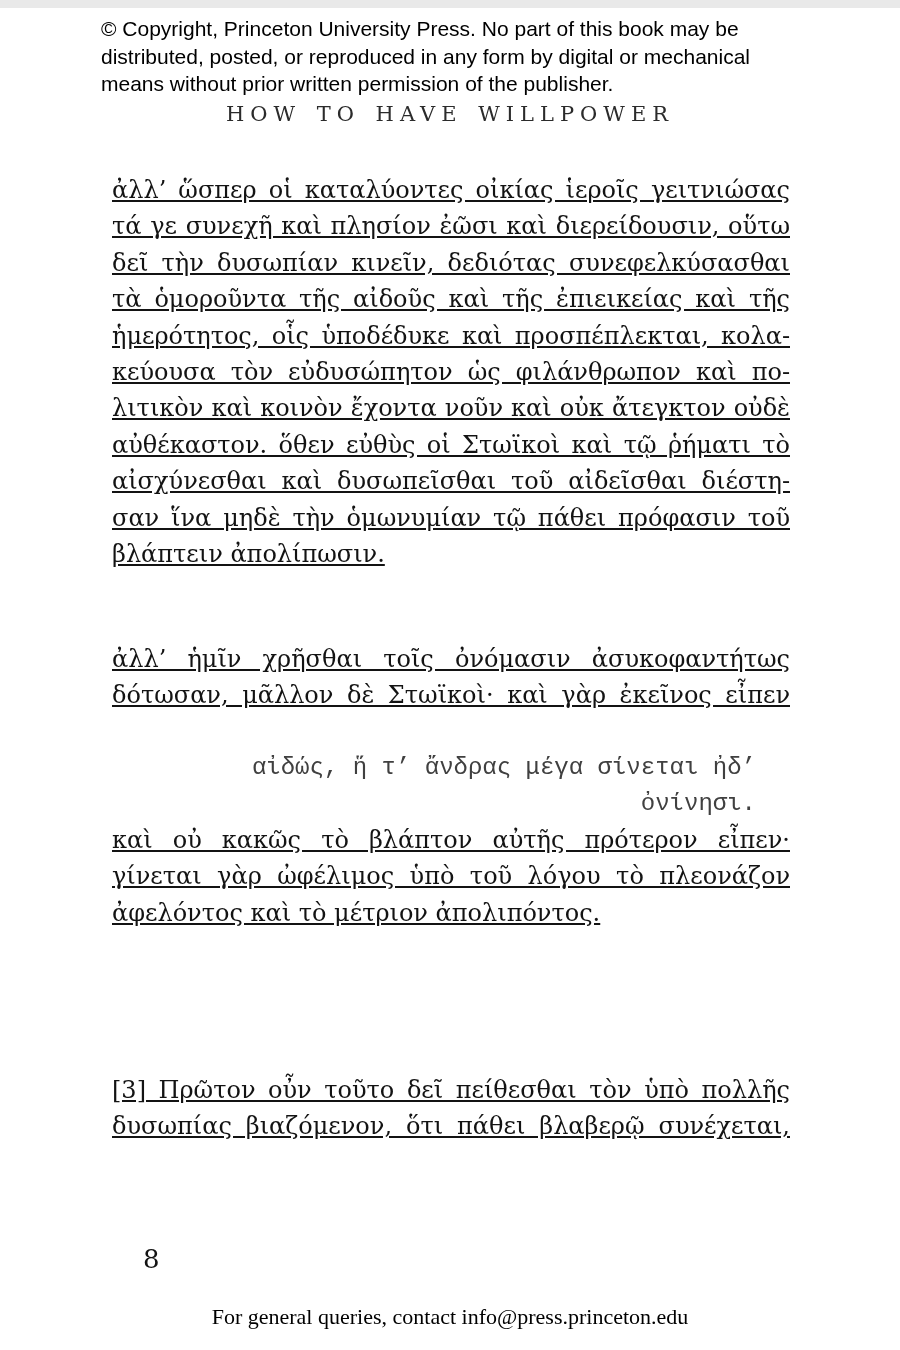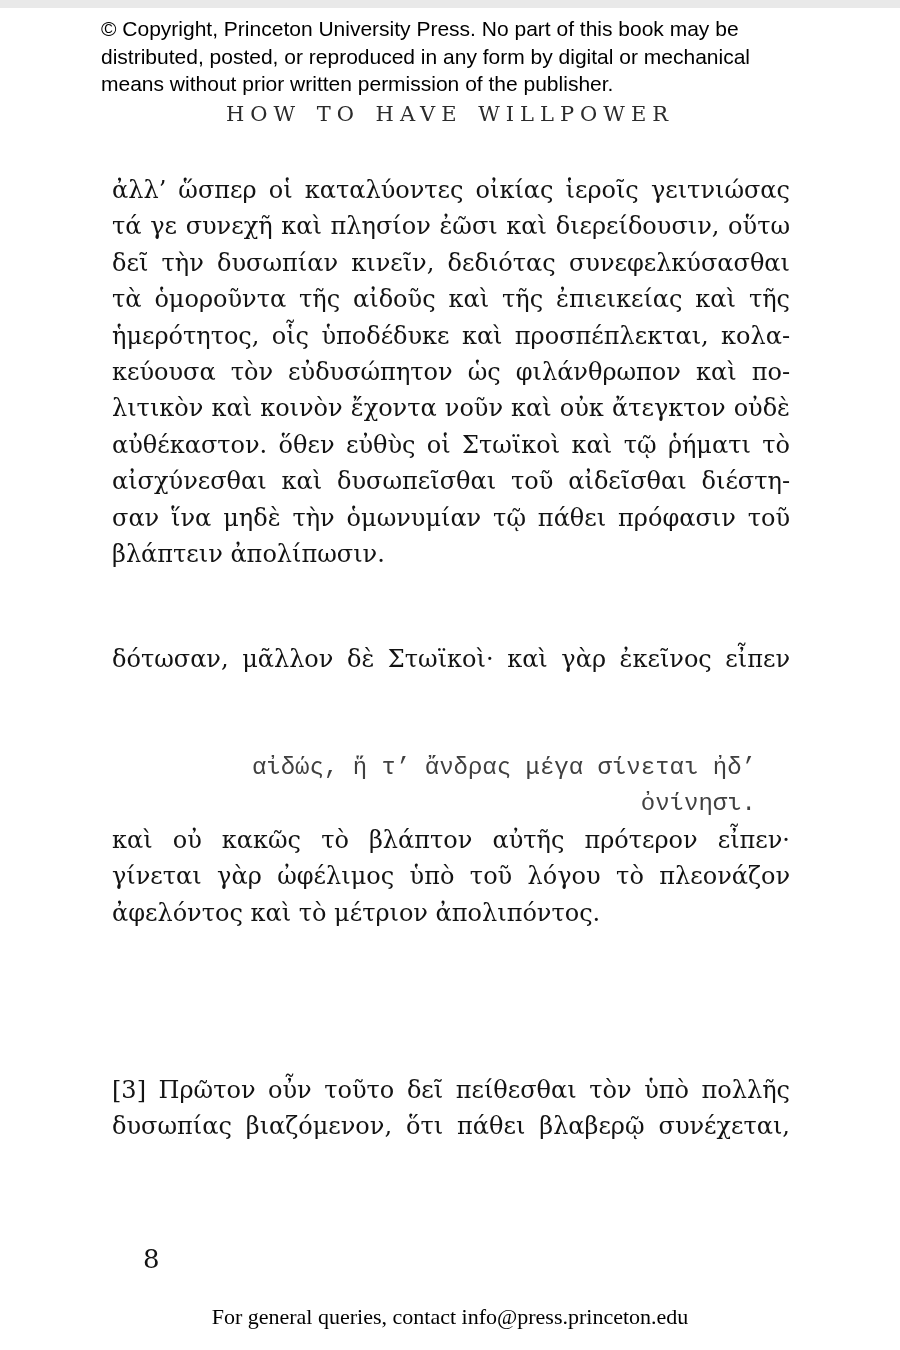--- a/index.html
+++ b/index.html
@@ -38,20 +38,21 @@
   }
   
   .greek {
     position: absolute;
     left: 112px;
     width: 678px;
     font-family: "DejaVu Serif", serif;
     font-size: 24px;
     line-height: 36.4px;
     color: #131313;
+    text-decoration: underline;
   }
   .gl { text-align: left; }
   .gl.j { text-align: justify; text-align-last: justify; }
   .para1 { top: 164px; }
   .para2 { top: 633px; }
   .verse {
     position: absolute;
     left: 156px;
     top: 742px;
     width: 600px;
@@ -105,20 +106,21 @@
     <div class="gl j">ἡμερότητος, οἷς ὑποδέδυκε καὶ προσπέπλεκται, κολα-</div>
     <div class="gl j">κεύουσα τὸν εὐδυσώπητον ὡς φιλάνθρωπον καὶ πο-</div>
     <div class="gl j">λιτικὸν καὶ κοινὸν ἔχοντα νοῦν καὶ οὐκ ἄτεγκτον οὐδὲ</div>
     <div class="gl j">αὐθέκαστον. ὅθεν εὐθὺς οἱ Στωϊκοὶ καὶ τῷ ῥήματι τὸ</div>
     <div class="gl j">αἰσχύνεσθαι καὶ δυσωπεῖσθαι τοῦ αἰδεῖσθαι διέστη-</div>
     <div class="gl j">σαν ἵνα μηδὲ τὴν ὁμωνυμίαν τῷ πάθει πρόφασιν τοῦ</div>
     <div class="gl">βλάπτειν ἀπολίπωσιν.</div>
   </div>
 
   <div class="greek para2">
+    <div class="gl j">ἀλλ’ ἡμῖν χρῆσθαι τοῖς ὀνόμασιν ἀσυκοφαντήτως</div>
     <div class="gl j">δότωσαν, μᾶλλον δὲ Στωϊκοὶ· καὶ γὰρ ἐκεῖνος εἶπεν</div>
   </div>
 
   <div class="verse">αἰδώς, ἥ τ’ ἄνδρας μέγα σίνεται ἠδ’ ὀνίνησι.</div>
 
   <div class="greek para3">
     <div class="gl j">καὶ οὐ κακῶς τὸ βλάπτον αὐτῆς πρότερον εἶπεν·</div>
     <div class="gl j">γίνεται γὰρ ὠφέλιμος ὑπὸ τοῦ λόγου τὸ πλεονάζον</div>
     <div class="gl">ἀφελόντος καὶ τὸ μέτριον ἀπολιπόντος.</div>
   </div>

